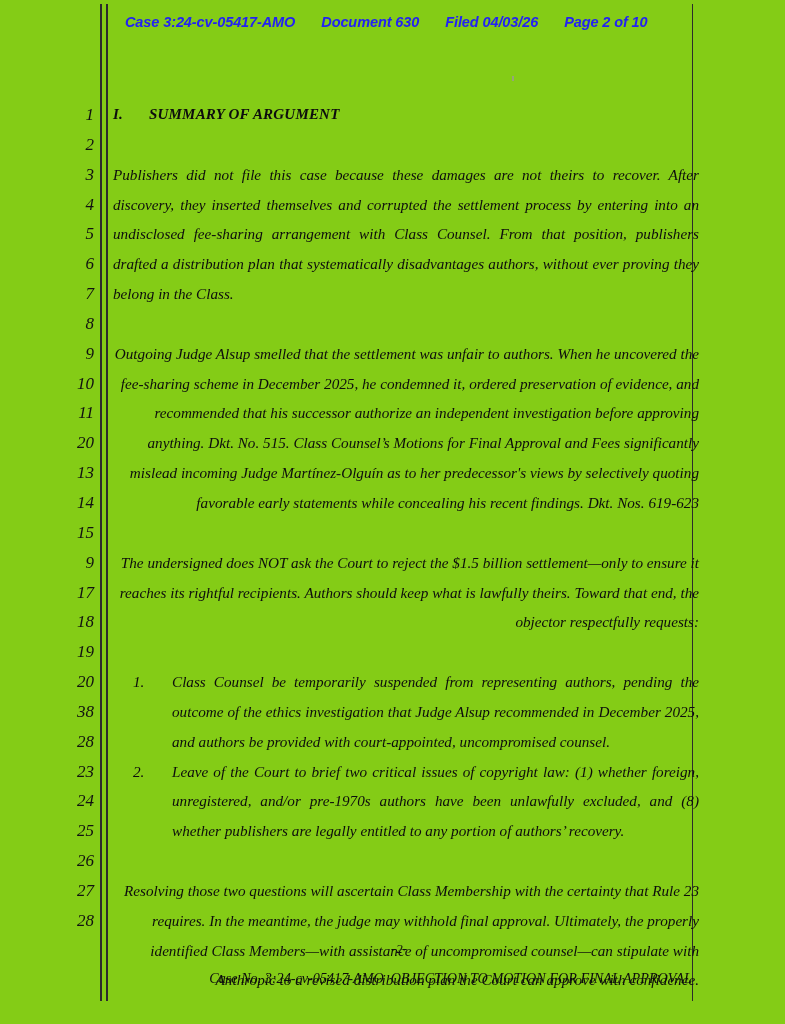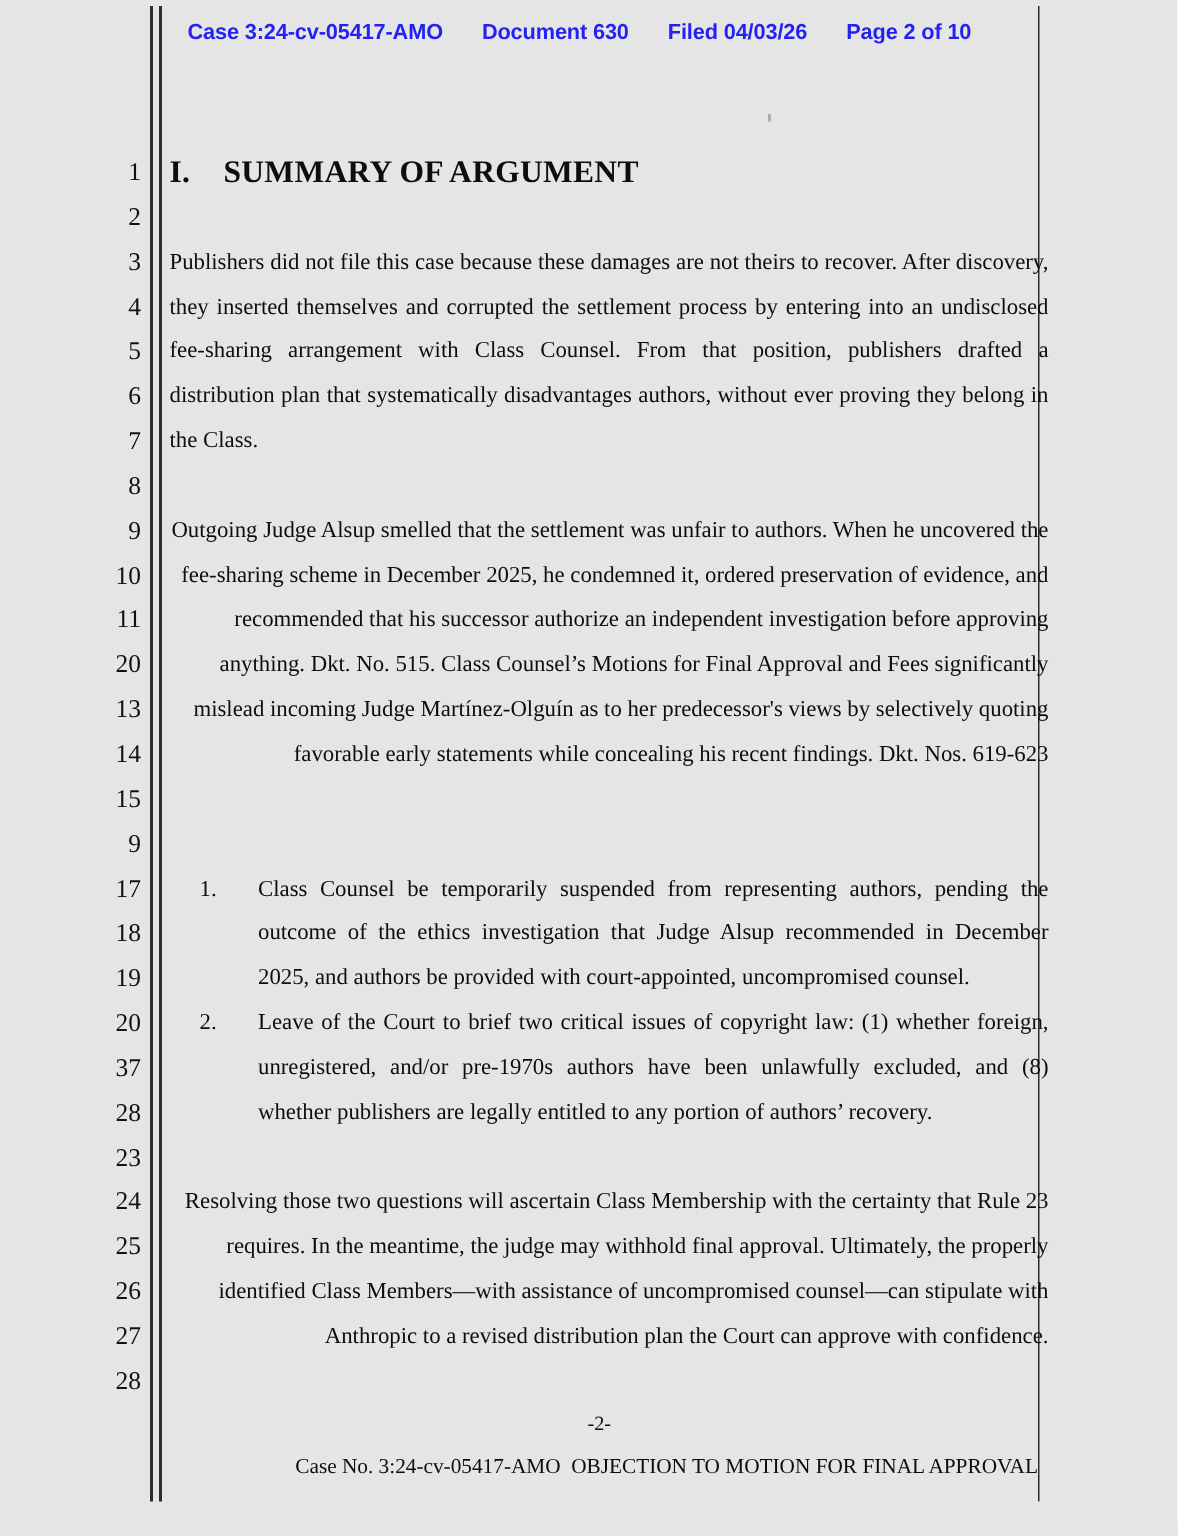--- a/index.html
+++ b/index.html
@@ -4,24 +4,25 @@
 <style>
   html, body {
     margin: 0;
     padding: 0;
     background: #ffffff;
   }
   .page {
     position: relative;
     width: 785px;
     height: 1024px;
-    background: #e5e5e5;
+    background: #84cc16;
     overflow: hidden;
     font-family: "Liberation Serif", "DejaVu Serif", serif;
     color: #0d0d0d;
+    font-style: italic;
   }
 
   
   .ecf-header {
     position: absolute;
     top: 11px;
     left: 125px;
     width: 560px;
     height: 22px;
     display: flex;
@@ -63,21 +64,21 @@
   .body {
     position: absolute;
     left: 113px;
     top: 100px;
     width: 586px;
     font-size: 15.2px;
     line-height: 29.85px;
   }
   .heading {
     font-weight: bold;
-    font-size: 21px;
+    font-size: 15px;
     letter-spacing: 0.2px;
     white-space: nowrap;
   }
   .heading .numeral { display: inline-block; width: 36px; }
 
   p.para {
     margin: 0;
     text-align: justify;
     text-justify: inter-word;
     white-space: normal;
@@ -168,21 +169,21 @@
       <div>11</div>
       <div>20</div>
       <div>13</div>
       <div>14</div>
       <div>15</div>
       <div>9</div>
       <div>17</div>
       <div>18</div>
       <div>19</div>
       <div>20</div>
-      <div>37</div>
+      <div>38</div>
       <div>28</div>
       <div>23</div>
       <div>24</div>
       <div>25</div>
       <div>26</div>
       <div>27</div>
       <div>28</div>
     </div>
 
   <div class="body">
@@ -194,20 +195,21 @@
     <div class="spacer"></div>
 
     <p class="para">Publishers did not file this case because these damages are not theirs to recover. After discovery, they inserted themselves and corrupted the settlement process by entering into an undisclosed fee-sharing arrangement with Class Counsel. From that position, publishers drafted a distribution plan that systematically disadvantages authors, without ever proving they belong in the Class.</p>
 
     <div class="spacer"></div>
 
     <p class="para last-ragged">Outgoing Judge Alsup smelled that the settlement was unfair to authors. When he uncovered the fee-sharing scheme in December 2025, he condemned it, ordered preservation of evidence, and recommended that his successor authorize an independent investigation before approving anything. Dkt. No. 515. Class Counsel’s Motions for Final Approval and Fees significantly mislead incoming Judge Martínez-Olguín as to her predecessor's views by selectively quoting favorable early statements while concealing his recent findings. Dkt. Nos. 619-623</p>
 
     <div class="spacer"></div>
 
+    <p class="para last-ragged">The undersigned does NOT ask the Court to reject the $1.5 billion settlement—only to ensure it reaches its rightful recipients. Authors should keep what is lawfully theirs. Toward that end, the objector respectfully requests:</p>
 
     <div class="spacer"></div>
 
     <ol class="reqs">
       <li>
         <span class="marker">1.</span>
         <span class="itemtext">Class Counsel be temporarily suspended from representing authors, pending the outcome of the ethics investigation that Judge Alsup recommended in December 2025, and authors be provided with court-appointed, uncompromised counsel.</span>
       </li>
       <li>
         <span class="marker">2.</span>

